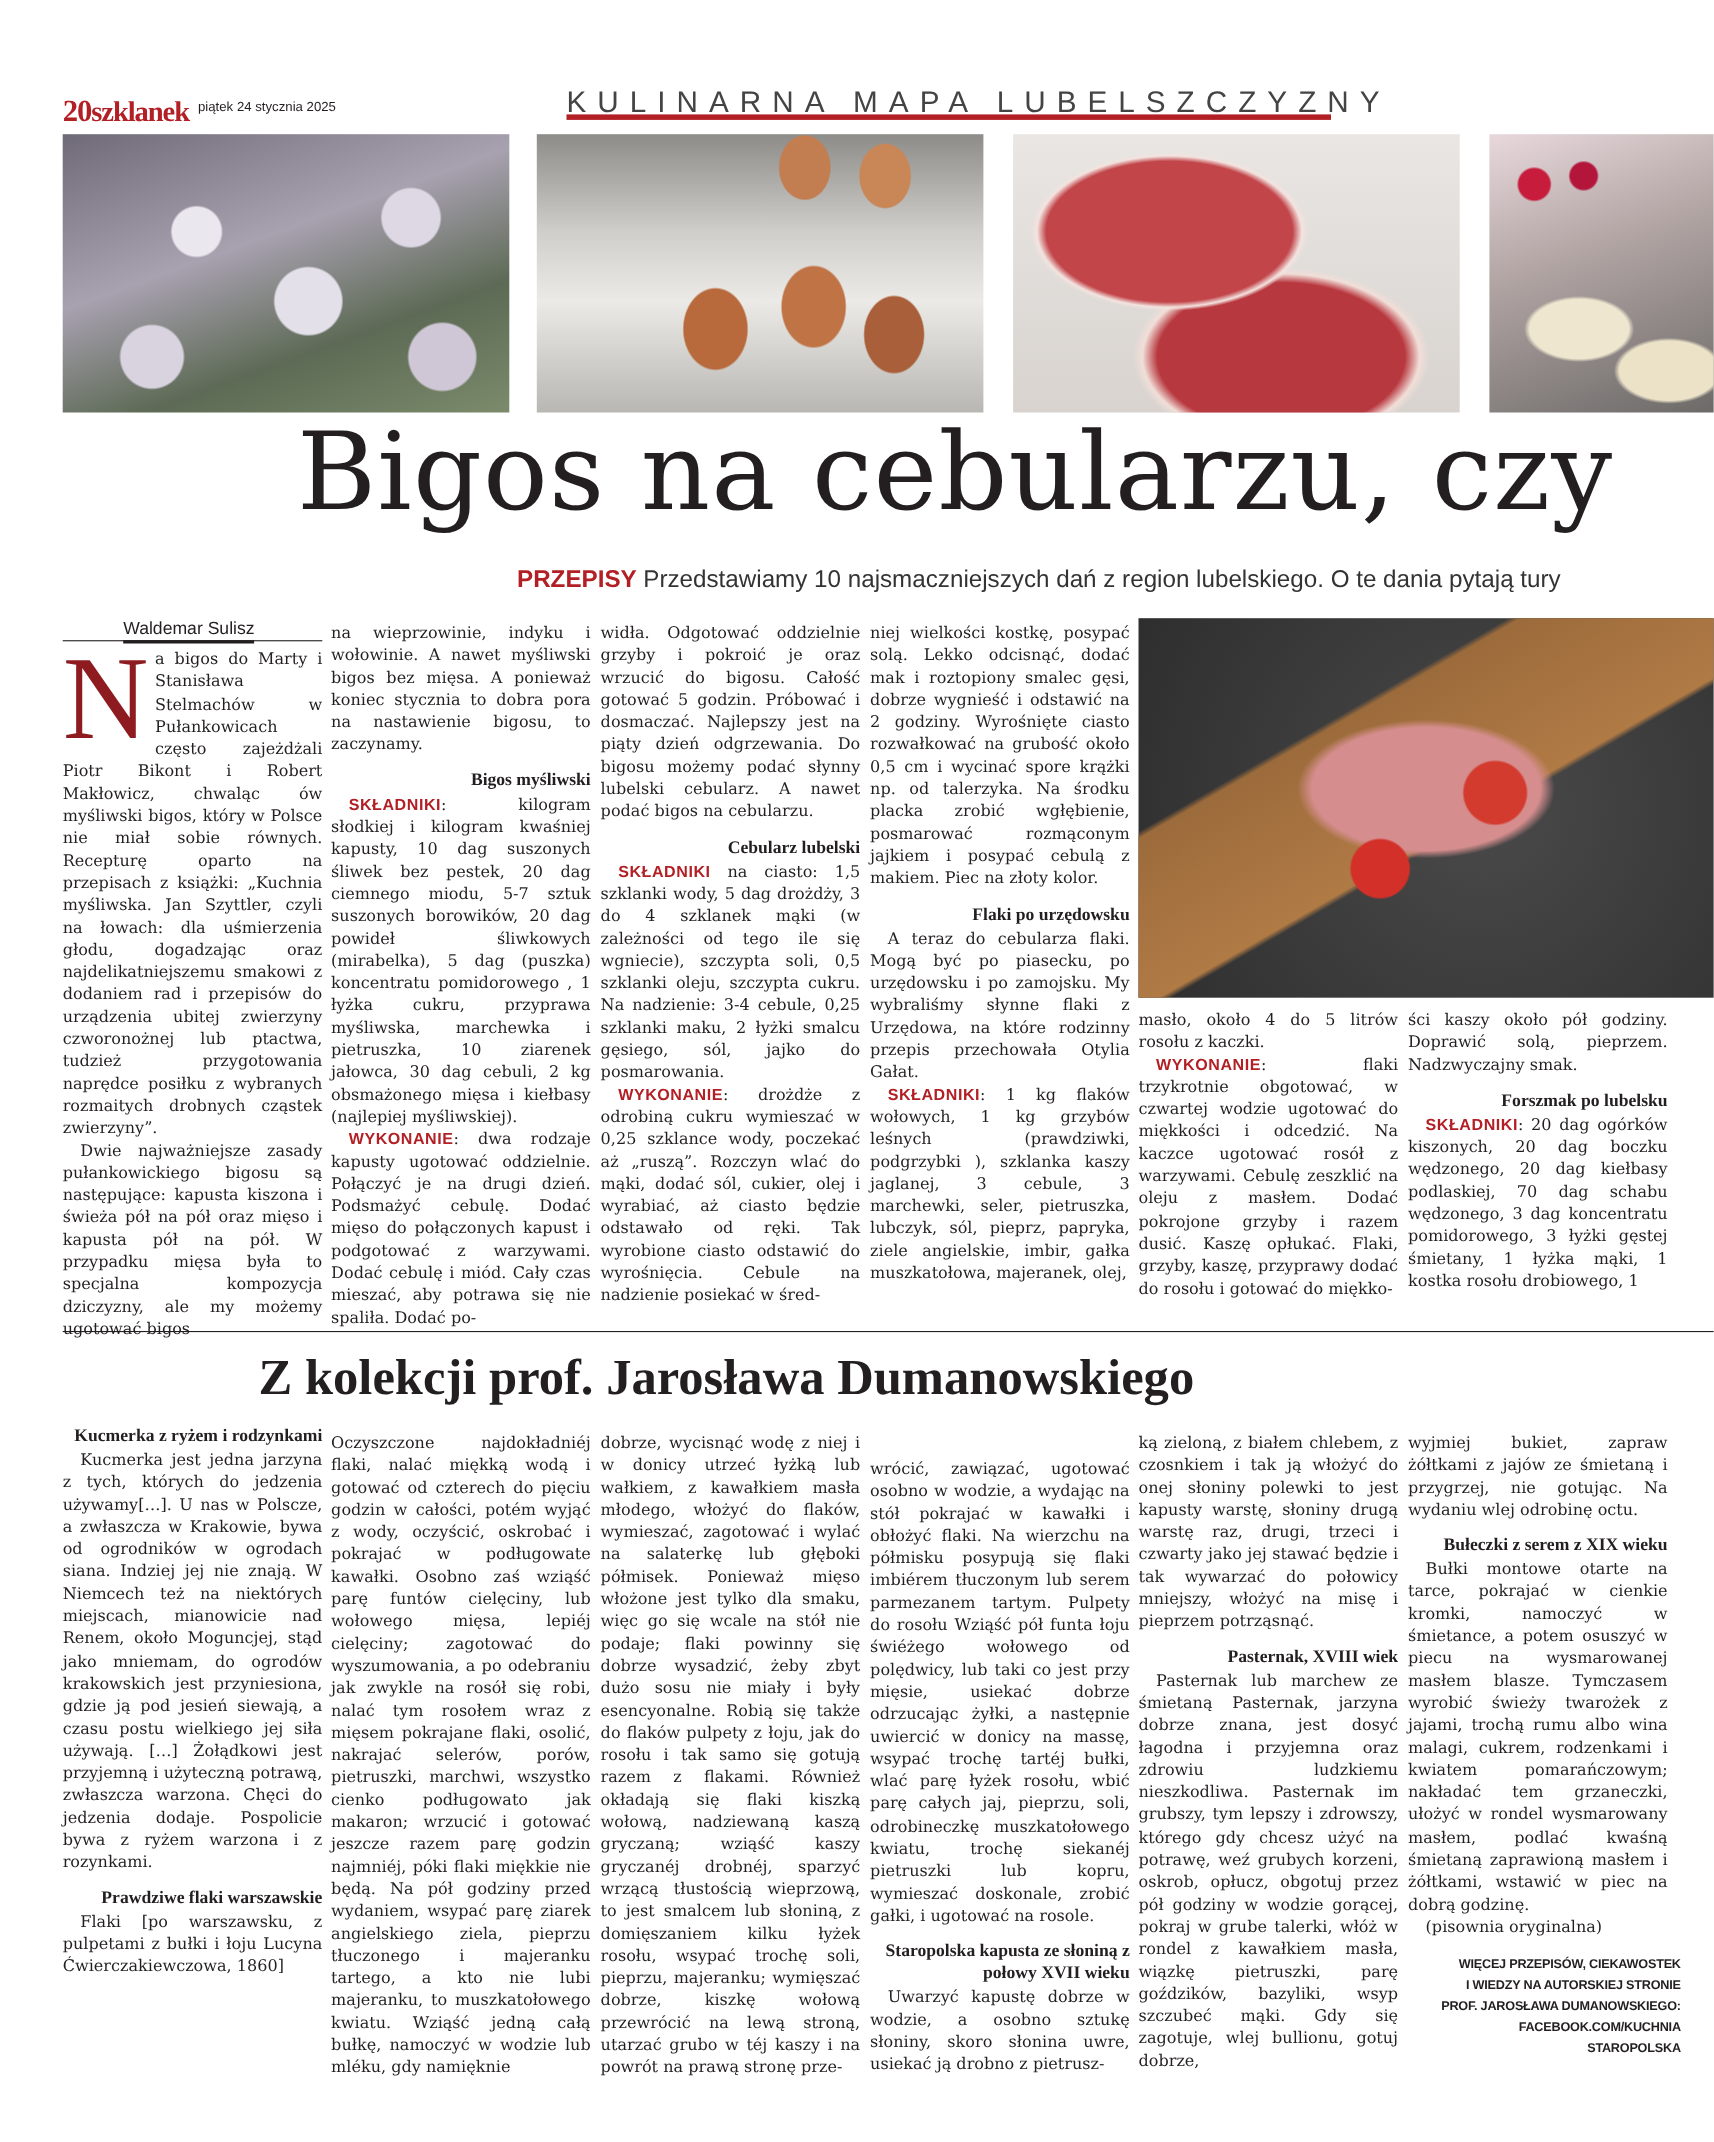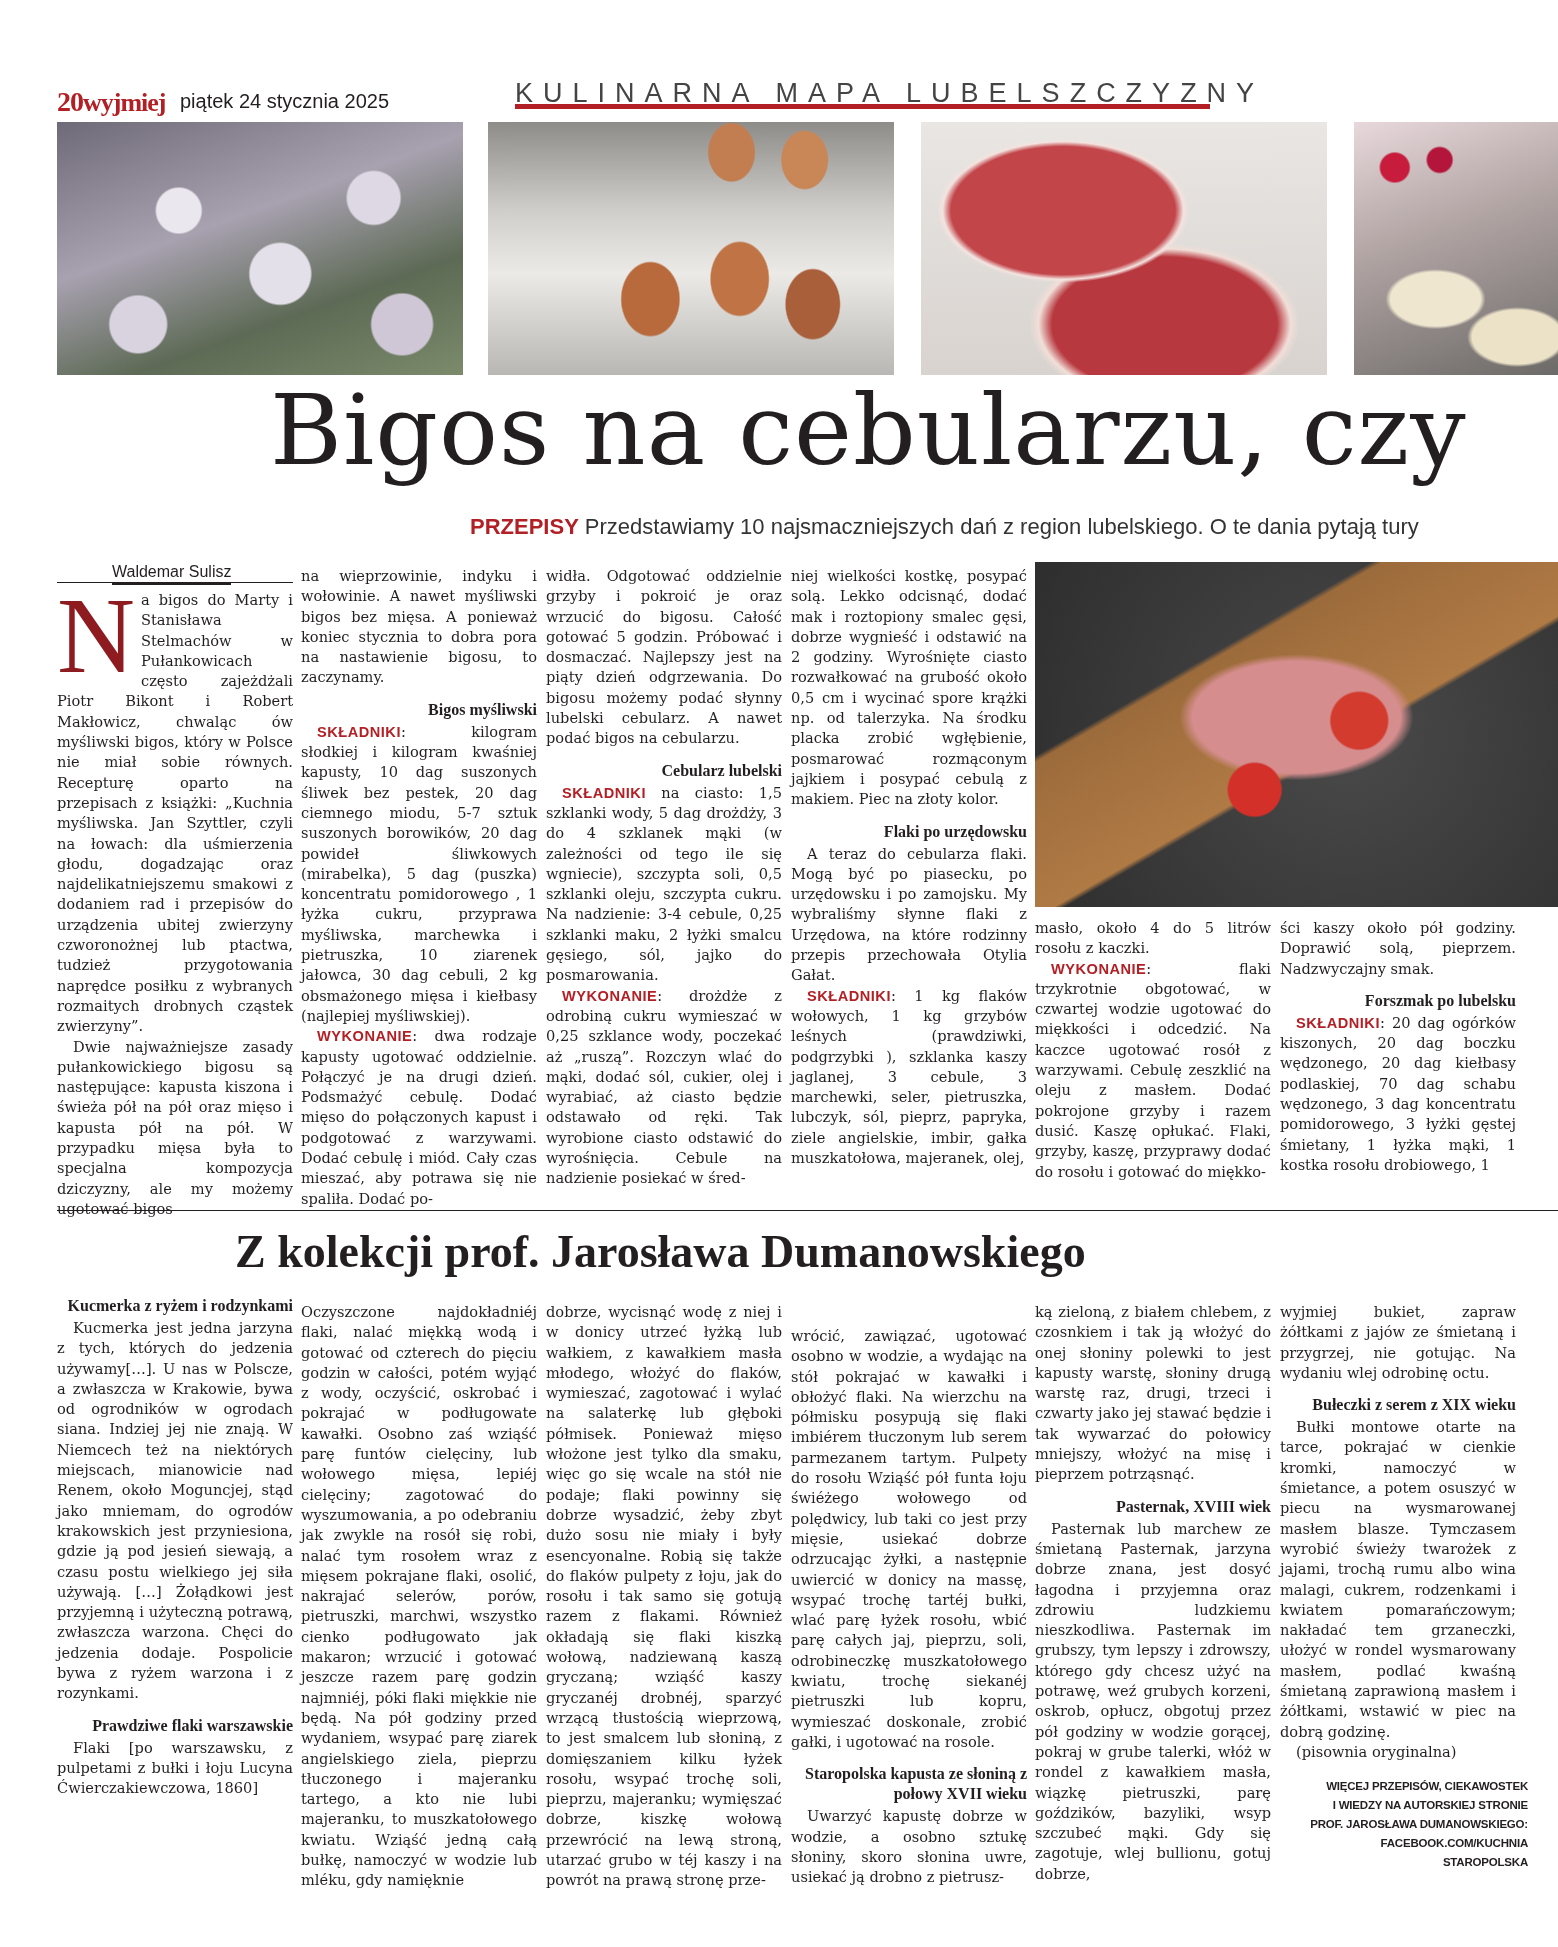--- a/index.html
+++ b/index.html
@@ -1,20 +1,20 @@
 <!DOCTYPE html>
 <html><head>
 <meta charset="utf-8">
 <style>
   html, body { margin:0; padding:0; background:#fff; }
   body { width:1558px; height:1947px; position:relative; overflow:hidden; font-family:"DejaVu Serif", serif; color:#231f20; }
   .abs { position:absolute; }
   .masthead-logo { left:57px; top:86px; font-family:"Liberation Serif", serif; font-weight:bold; font-size:26px; color:#b21f24; letter-spacing:-1px; }
   .masthead-logo .num { font-size:28px; }
-  .masthead-date { left:180px; top:90px; font-family:"Liberation Sans", sans-serif; font-size:20px; color:#231f20; }
+  .masthead-date { left:180px; top:90px; font-family:"Liberation Sans", sans-serif; font-size:12px; color:#231f20; }
   .section-title { left:515px; top:78px; font-family:"Liberation Sans", sans-serif; font-size:27px; letter-spacing:10px; color:#444; }
   .section-rule { left:515px; top:104px; width:695px; height:5px; background:#b21f24; }
   .photo { position:absolute; top:122px; height:253px; overflow:hidden; }
   .ph-garlic { left:57px; width:406px; background: radial-gradient(circle at 30% 35%, #eae7ee 0 22px, transparent 24px), radial-gradient(circle at 55% 60%, #e4e0ea 0 30px, transparent 32px), radial-gradient(circle at 78% 30%, #ddd8e3 0 26px, transparent 28px), radial-gradient(circle at 20% 80%, #d9d3e0 0 28px, transparent 30px), radial-gradient(circle at 85% 80%, #cfc7d6 0 30px, transparent 32px), linear-gradient(160deg,#6f6a78 0%,#a8a1b0 40%,#5d6a55 70%,#7b8b6b 100%); }
   .ph-eggs { left:488px; width:406px; background: radial-gradient(ellipse 30px 38px at 40% 70%, #b86a3c 0 95%, transparent 100%), radial-gradient(ellipse 30px 38px at 62% 62%, #c07446 0 95%, transparent 100%), radial-gradient(ellipse 28px 36px at 80% 72%, #a9603a 0 95%, transparent 100%), radial-gradient(ellipse 24px 30px at 60% 12%, #c27e50 0 95%, transparent 100%), radial-gradient(ellipse 24px 30px at 78% 15%, #c98656 0 95%, transparent 100%), linear-gradient(180deg,#8d8c89 0%,#cfcecb 35%,#ebeae6 60%,#b8b7b3 100%); }
   .ph-meat { left:921px; width:406px; background: radial-gradient(ellipse 140px 80px at 35% 35%, #c2454a 0 80%, #f3e3df 86%, transparent 90%), radial-gradient(ellipse 150px 90px at 60% 80%, #b8383f 0 75%, #f1ded8 84%, transparent 90%), linear-gradient(180deg,#e9e6e3,#d8d3cf); }
   .ph-dumplings { left:1354px; width:204px; background: radial-gradient(circle at 20% 18%, #c71c3b 0 14px, transparent 16px), radial-gradient(circle at 42% 15%, #b3163a 0 12px, transparent 14px), radial-gradient(ellipse 50px 30px at 40% 70%, #efe6cf 0 90%, transparent 100%), radial-gradient(ellipse 50px 30px at 80% 85%, #ece2c8 0 90%, transparent 100%), linear-gradient(160deg,#e8d8dc 0%,#b4a7a6 40%,#6c6a68 100%); }
   .headline { left:270px; top:375px; font-family:"DejaVu Serif", serif; font-size:98px; line-height:110px; color:#231f20; white-space:nowrap; letter-spacing:1px; }
   .lead { left:470px; top:514px; white-space:nowrap; font-family:"Liberation Sans", sans-serif; font-size:22px; color:#333; }
   .lead .kicker { color:#b21f24; font-weight:bold; margin-right:6px; }
@@ -28,21 +28,21 @@
   .dropcap { float:left; font-family:"Liberation Serif", serif; font-size:108px; line-height:84px; color:#8e1b1f; margin:4px 6px 0 0; }
   .photo-board { left:1035px; top:562px; width:523px; height:345px; overflow:hidden; background: radial-gradient(circle at 42% 66%, #d4302a 0 26px, transparent 28px), radial-gradient(circle at 62% 46%, #d43b2f 0 28px, transparent 30px), radial-gradient(ellipse 130px 70px at 50% 45%, #d58d8d 0 80%, transparent 90%), linear-gradient(150deg, transparent 30%, #9c6b3b 31%, #b07a45 55%, transparent 56%), radial-gradient(circle at 60% 50%, #4a4a4a 0%, #2e2e2e 100%); }
   .divider { left:57px; top:1210px; width:1501px; height:1px; background:#231f20; }
   .sub-headline { left:235px; top:1222px; font-family:"Liberation Serif", serif; font-weight:bold; font-size:46px; line-height:60px; white-space:nowrap; color:#231f20; }
   .credit { position:absolute; left:1296px; top:1777px; width:232px; text-align:right; font-family:"Liberation Sans", sans-serif; font-weight:bold; font-size:11.5px; line-height:19px; letter-spacing:-0.2px; color:#231f20; }
 </style>
 </head>
 <body>
 
 <div class="abs masthead-logo">
-  <span class="num">20</span><span>wyjmiej</span>
+  <span class="num">20</span><span>szklanek</span>
 </div>
 <div class="abs masthead-date">piątek 24 stycznia 2025</div>
 <div class="abs section-title">KULINARNA MAPA LUBELSZCZYZNY</div>
 <div class="abs section-rule"></div>
 
 <div class="photo ph-garlic"></div>
 <div class="photo ph-eggs"></div>
 <div class="photo ph-meat"></div>
 <div class="photo ph-dumplings"></div>
 

